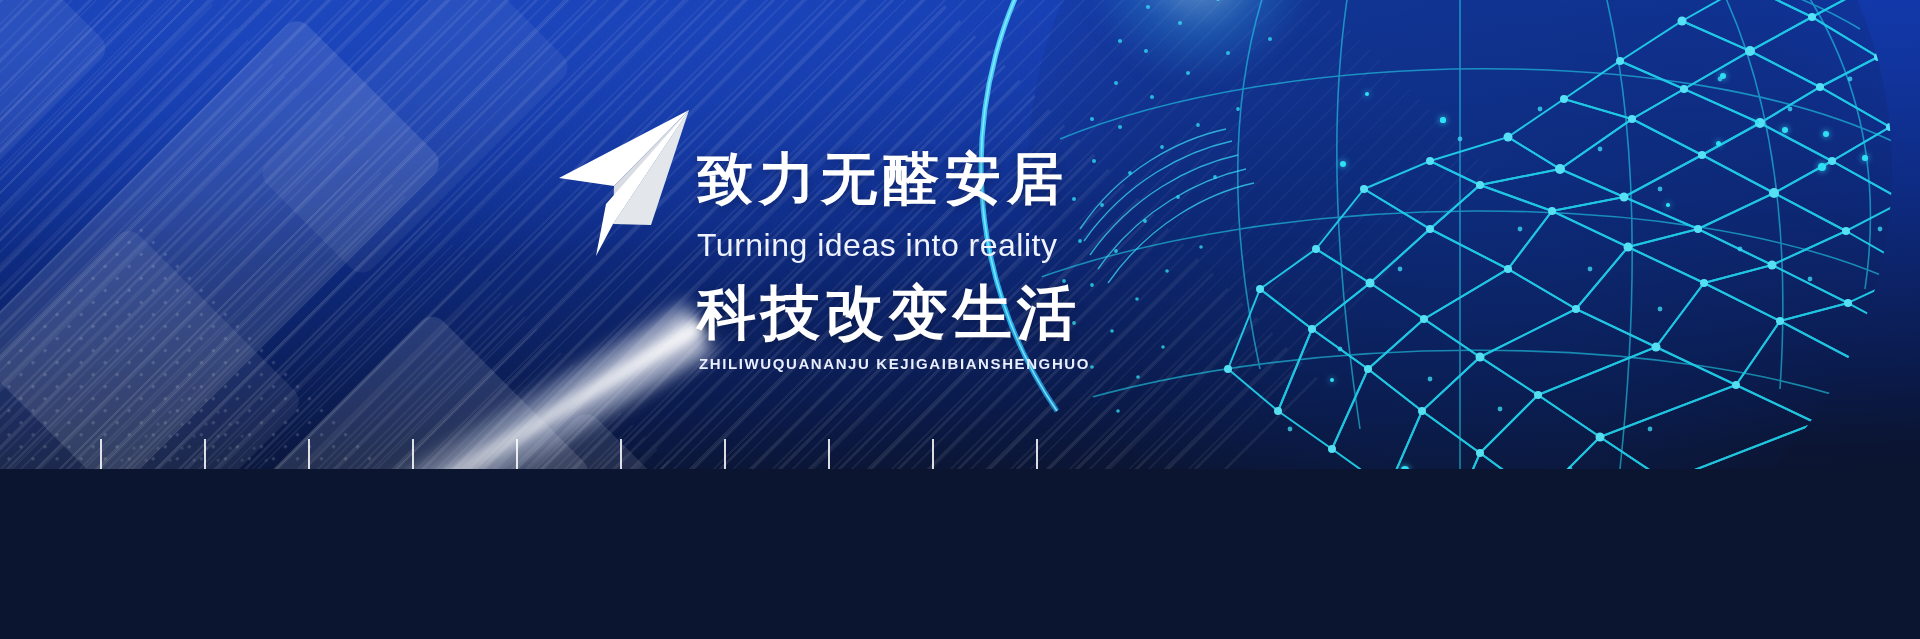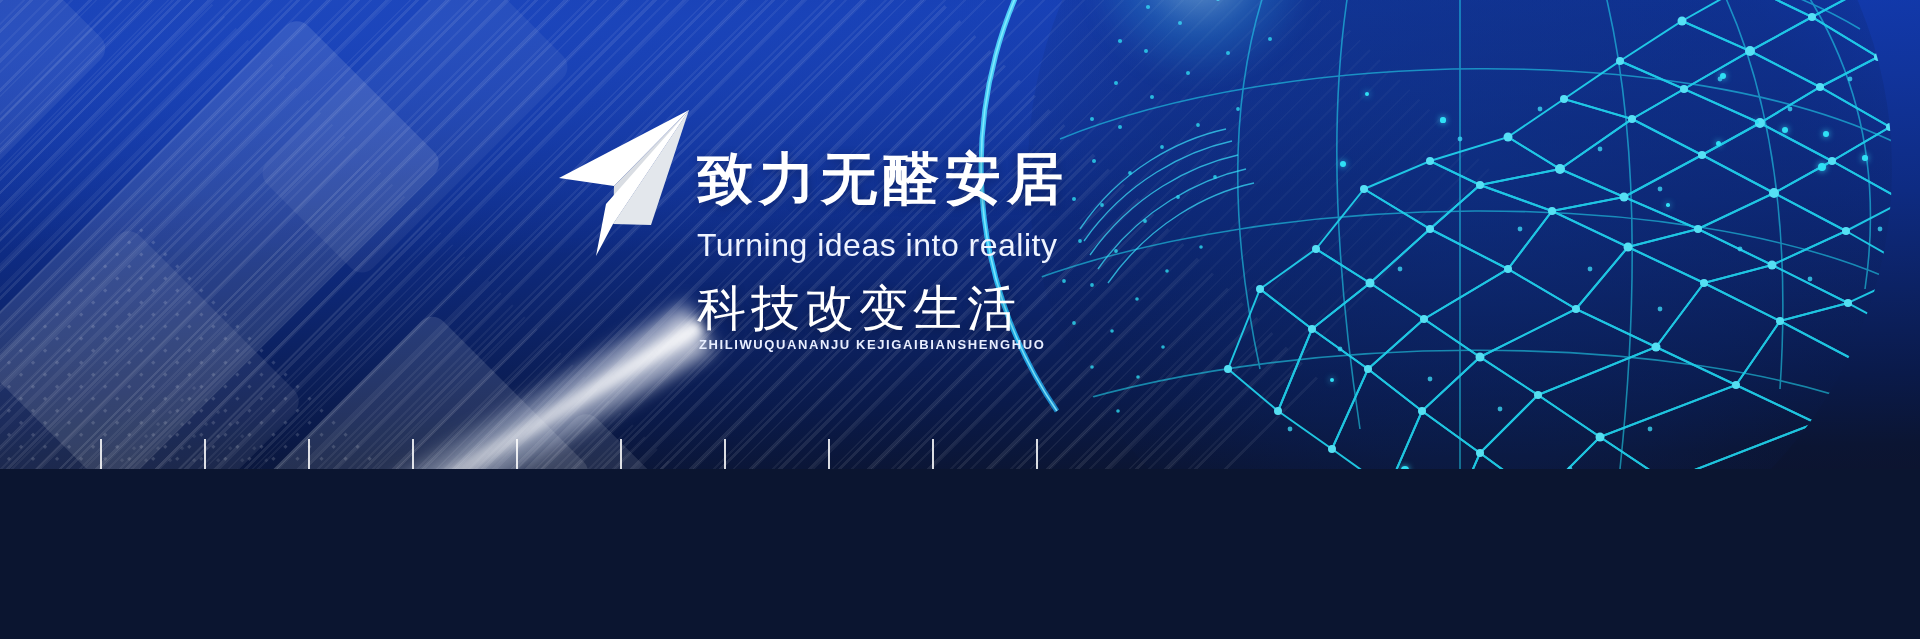--- a/index.html
+++ b/index.html
@@ -138,33 +138,33 @@
   .en-sub{
     color:#eef3ff;
     font-size:32px;
     font-weight:400;
     letter-spacing:.5px;
     line-height:1.25;
     margin:18px 0 0 0;
   }
   .cn-second{
     color:#ffffff;
-    font-size:49px;
-    font-weight:400;
+    font-size:59px;
+    font-weight:700;
     letter-spacing:5px;
     line-height:1.05;
     margin:18px 0 0 0;
     text-shadow:0 2px 10px rgba(0,0,0,.25);
   }
   .pinyin{
     color:#e8eeff;
-    font-size:13px;
+    font-size:15px;
     font-weight:700;
     letter-spacing:1.6px;
-    margin:2px 0 0 2px;
+    margin:10px 0 0 2px;
   }
 </style>
 </head>
 <body>
 
 <div id="banner">
 
   <div class="geo-layer">
     <div class="slab d"></div>
     <div class="slab a"></div>

